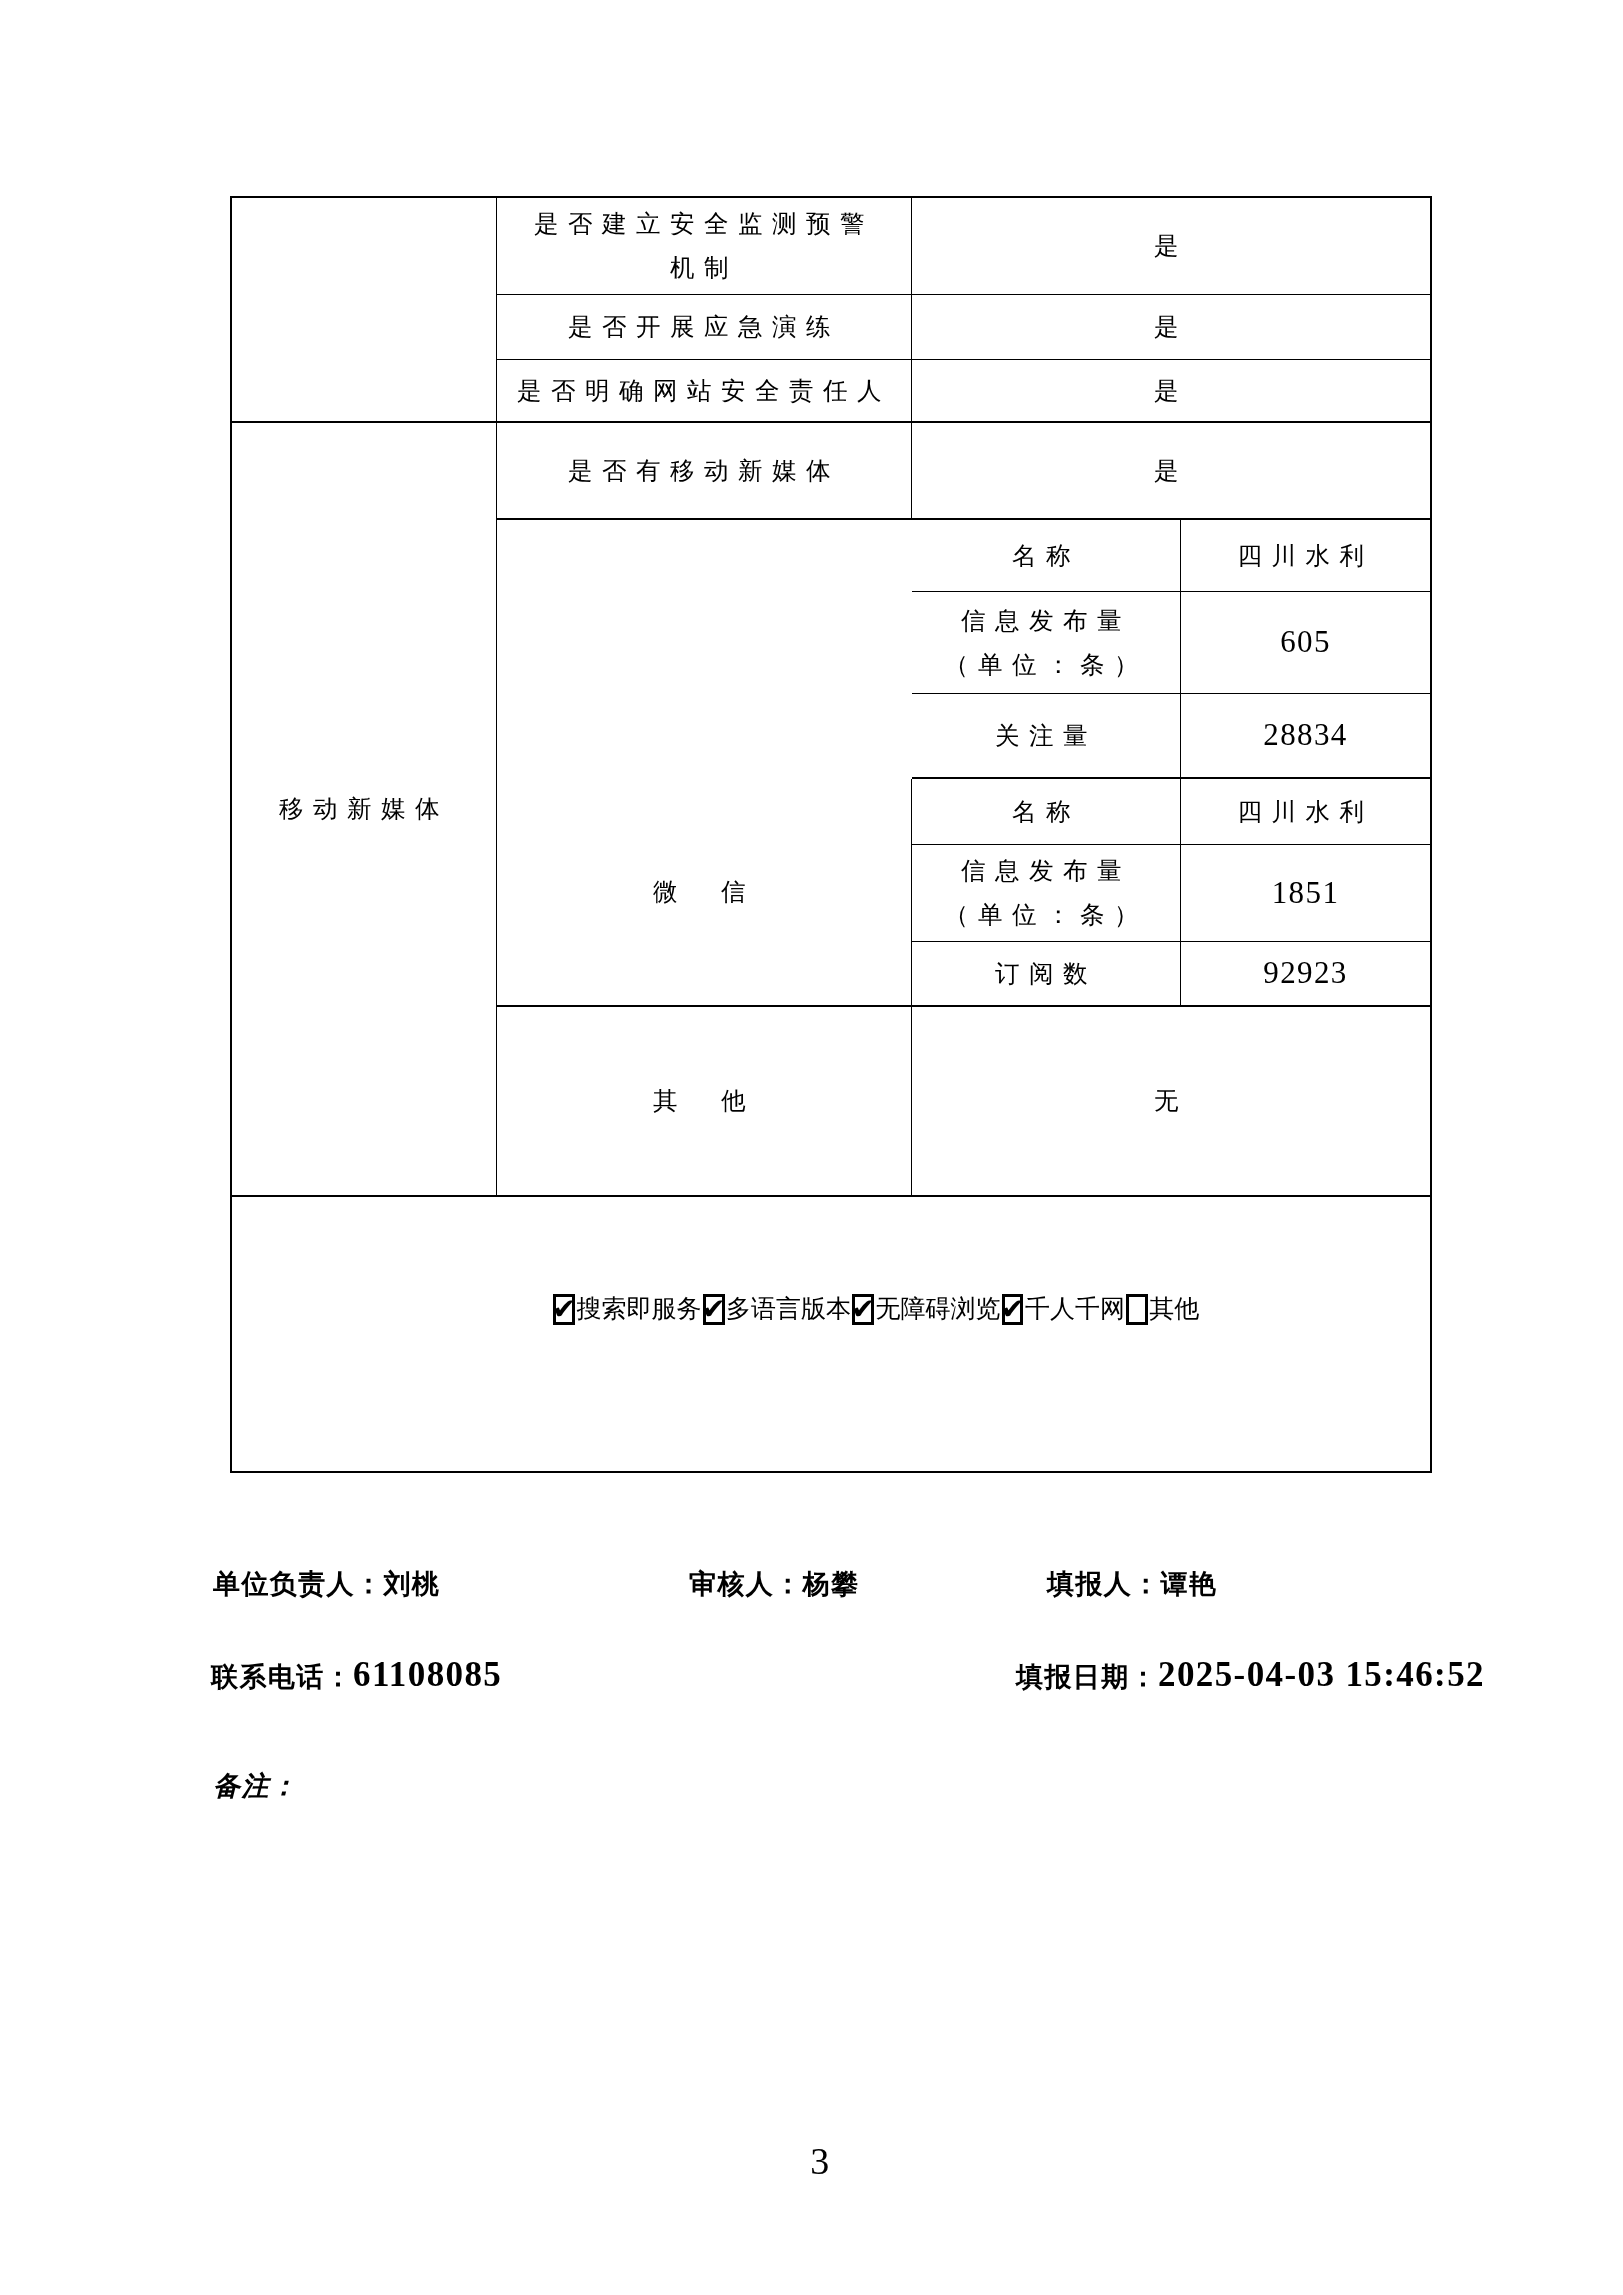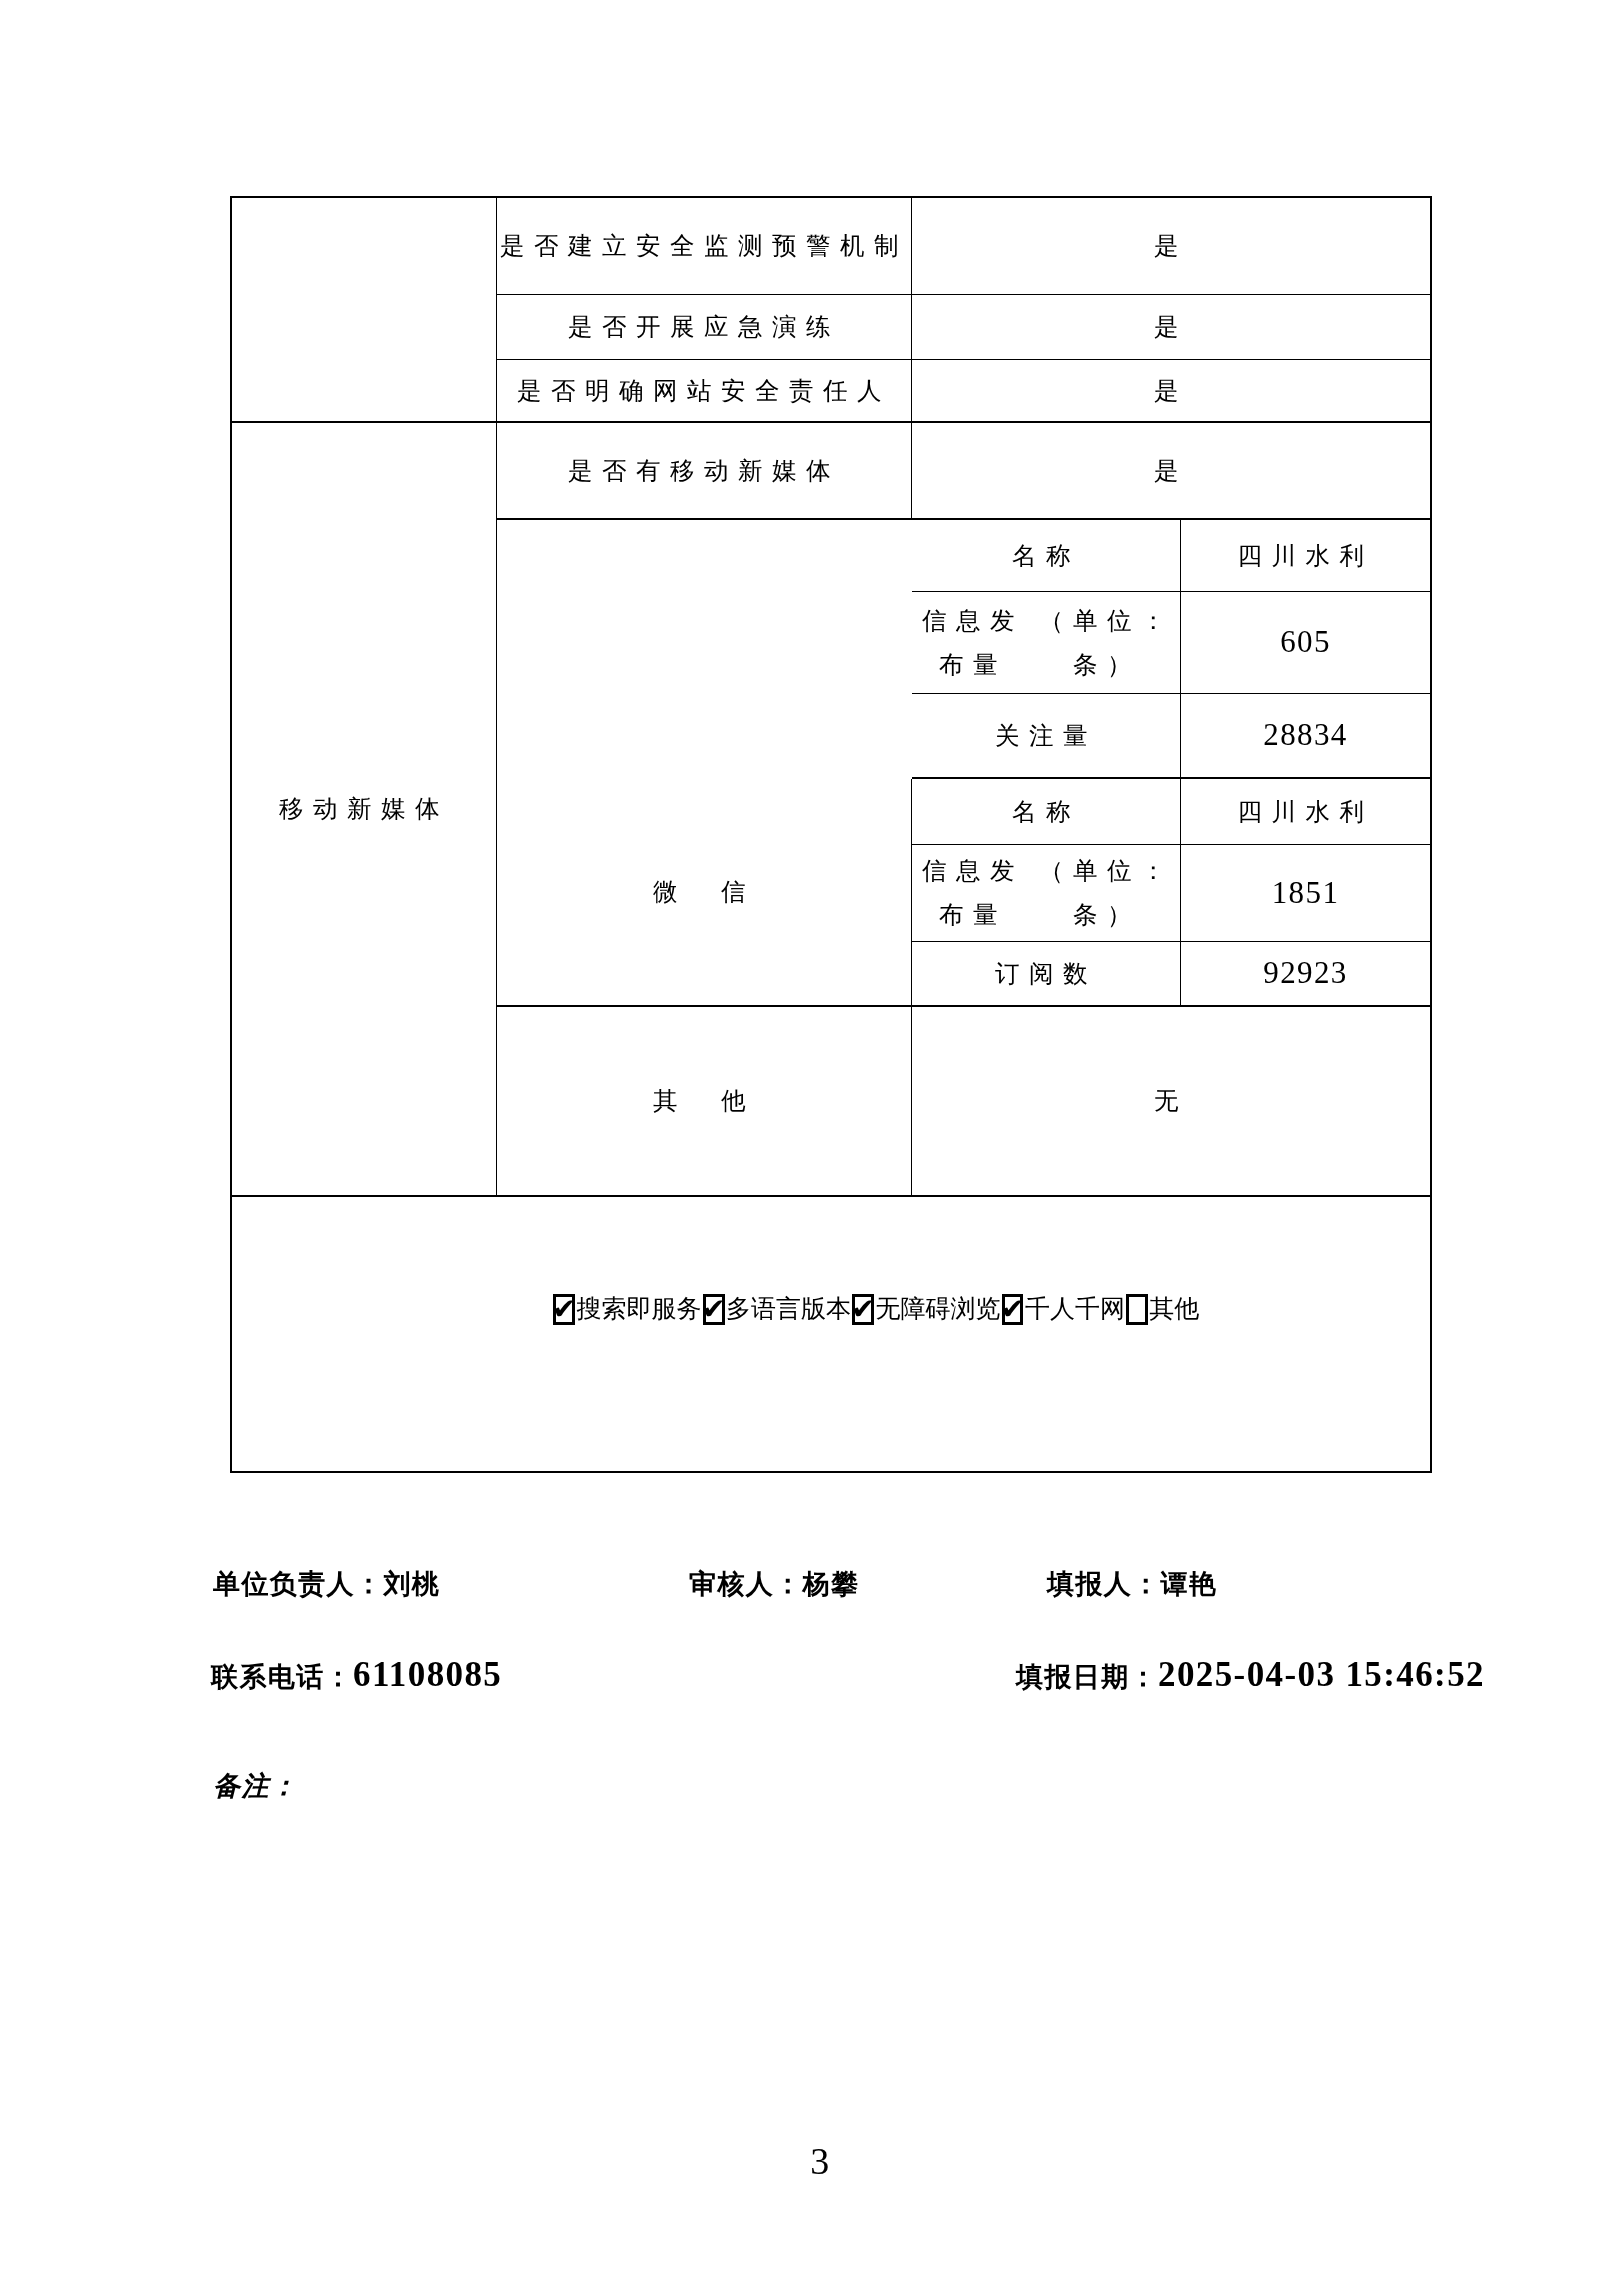--- a/index.html
+++ b/index.html
@@ -32,21 +32,21 @@
     justify-content: center;
     text-align: center;
     font-size: 24.5px;
     letter-spacing: 9.5px;
     line-height: 1.3;
   }
   .cell.no-r { border-right: none; }
   .cell.no-b { border-bottom: none; }
   .cell.thick-b { border-bottom-width: 2px; }
   .cell.num { font-size: 31px; letter-spacing: 1.4px; }
-  .two-line { line-height: 44px; }
+  .two-line { flex-direction: column; line-height: 44px; }
 
   
   .innov-cell {
     justify-content: flex-start;
     padding-left: 55px;
     letter-spacing: 0;
   }
   .innov-line {
     position: relative;
     top: -24.5px;

